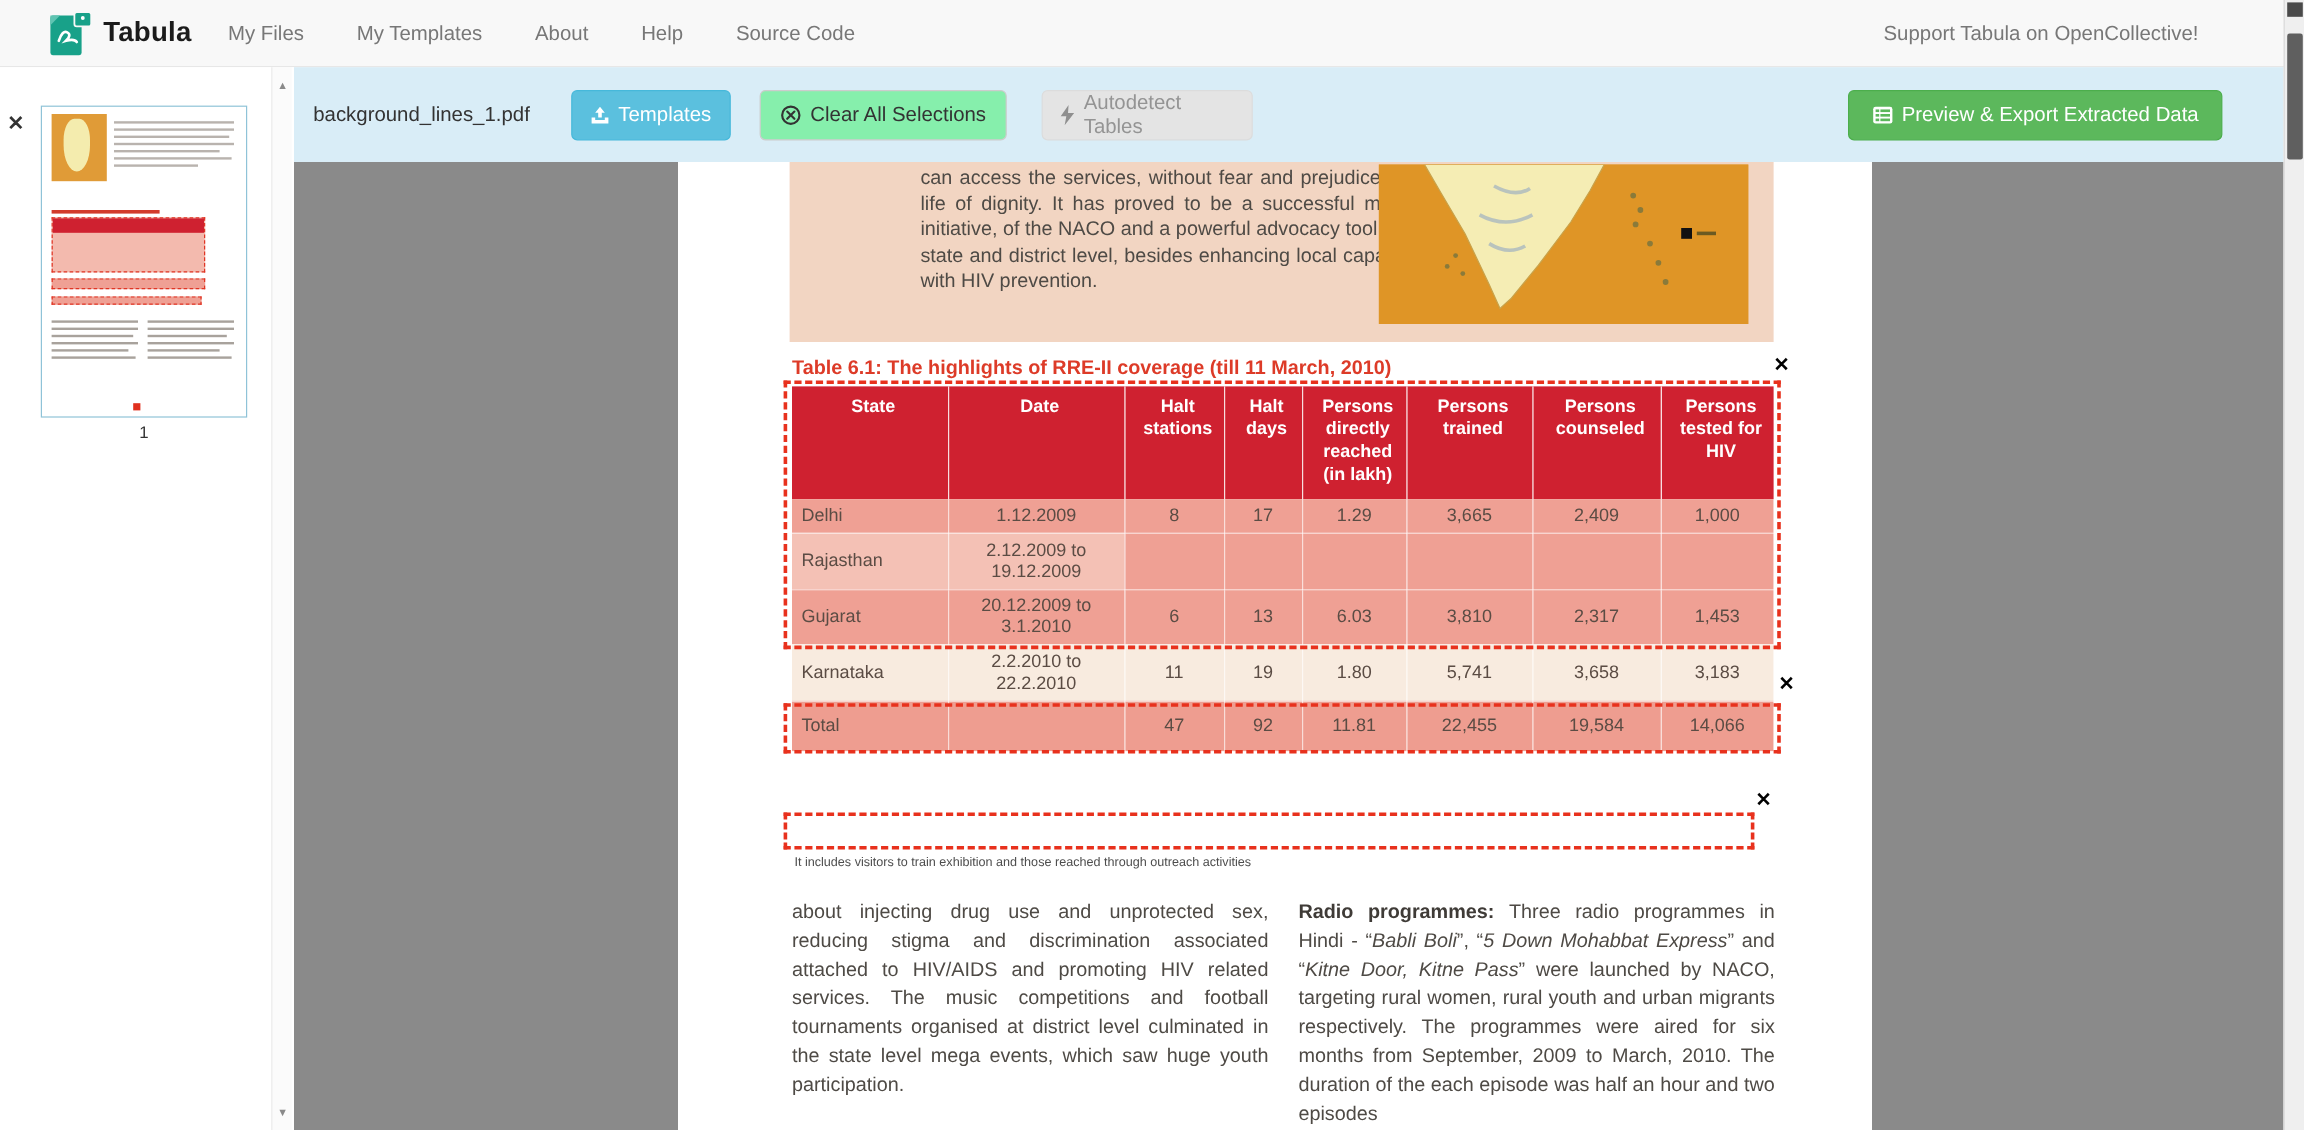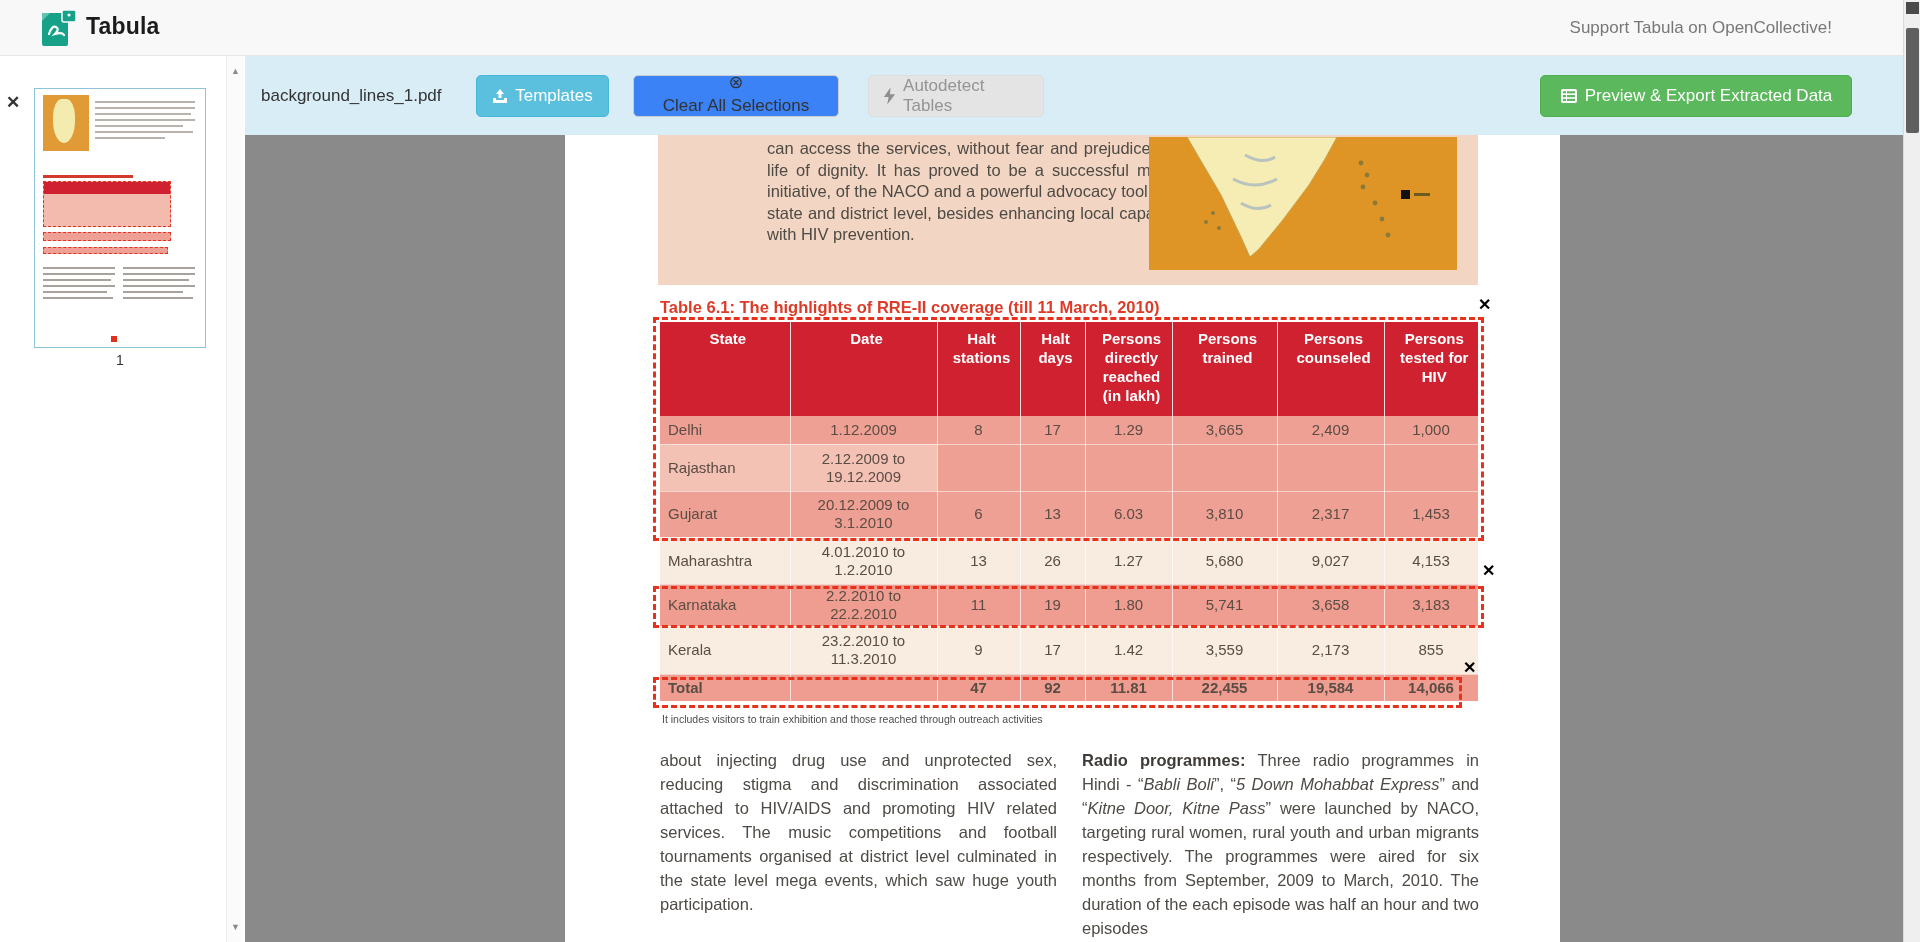--- a/index.html
+++ b/index.html
@@ -26,21 +26,21 @@
     position:absolute; left:245px; top:56px; width:1658px; height:79px;
     background:#d9edf7;
   }
   .filename { position:absolute; left:16px; top:0; height:79px; display:flex; align-items:center; font-size:17px; color:#333; }
   .btn {
     position:absolute; top:19px; height:42px; border-radius:5px; border:1px solid transparent;
     display:flex; align-items:center; justify-content:center; gap:7px;
     font-size:17px; cursor:pointer; padding:0 14px;
   }
   .btn-templates { left:231px; width:133px; background:#5bc0de; border-color:#46b8da; color:#fff; }
-  .btn-clear { left:388px; width:206px; background:#3b82f6; border-color:#cccccc; color:#333;flex-direction:column; }
+  .btn-clear { left:388px; width:206px; background:#86efac; border-color:#cccccc; color:#333; }
   .btn-autodetect { left:623px; width:176px; background:#e4e4e4; border-color:#dcdcdc; color:#949494; cursor:default; }
   .btn-export { left:1295px; width:312px; background:#5cb85c; border-color:#4cae4c; color:#fff; }
 
   
   .sidebar { position:absolute; left:0; top:56px; width:245px; height:886px; background:#ffffff; }
   .file-close { position:absolute; left:6px; top:38px; font-size:17px; font-weight:bold; color:#333; cursor:pointer; line-height:1; }
   .thumb {
     position:absolute; left:34px; top:32px; width:172px; height:260px;
     background:#fff; border:1px solid #8fc3d8; cursor:pointer; overflow:hidden;
   }
@@ -135,20 +135,27 @@
     <svg class="icon-svg" width="38" height="44" viewBox="0 0 38 44">
       <rect x="2" y="9" width="26" height="33" rx="2" fill="#18a189"></rect>
       <path d="M2 9 L10 9 L2 17 Z" fill="#5fc4b2"></path>
       <path d="M9 30 q3 -9 7 -7 q4 2 -1 7 q7 -2 9 1" fill="none" stroke="#ffffff" stroke-width="2.2" stroke-linecap="round"></path>
       <rect x="22" y="6" width="14" height="12" rx="2" fill="#18a189" stroke="#f8f8f8" stroke-width="1.5"></rect>
       <path d="M25 6 v-2 a4 4 0 0 1 8 0 v2" fill="none" stroke="#f8f8f8" stroke-width="2"></path>
       <circle cx="29" cy="11" r="1.6" fill="#ffffff"></circle>
     </svg>
     <span class="brand-text">Tabula</span>
   </div>
+  <div class="nav-menu">
+      <a class="nav-link" href="#">My Files</a>
+      <a class="nav-link" href="#">My Templates</a>
+      <a class="nav-link" href="#">About</a>
+      <a class="nav-link" href="#">Help</a>
+      <a class="nav-link" href="#">Source Code</a>
+    </div>
   <div class="nav-right">
     <a href="#">Support Tabula on OpenCollective!</a>
   </div>
 </div>
 
 <div class="toolbar">
   <div class="filename">background_lines_1.pdf</div>
 
   <div class="btn btn-templates">
     <svg class="icon-svg" width="16" height="16" viewBox="0 0 16 16">
@@ -303,50 +310,30 @@
             <td class="c0">Gujarat</td>
             <td class="c1">20.12.2009 to 3.1.2010</td>
             <td class="c2">6</td>
             <td class="c3">13</td>
             <td class="c4">6.03</td>
             <td class="c5">3,810</td>
             <td class="c6">2,317</td>
             <td class="c7">1,453</td>
           </tr>
           <tr>
-            <td class="c0">Maharashtra</td>
-            <td class="c1">4.01.2010 to 1.2.2010</td>
-            <td class="c2">13</td>
-            <td class="c3">26</td>
-            <td class="c4">1.27</td>
-            <td class="c5">5,680</td>
-            <td class="c6">9,027</td>
-            <td class="c7">4,153</td>
-          </tr>
-          <tr>
             <td class="c0">Karnataka</td>
             <td class="c1">2.2.2010 to 22.2.2010</td>
             <td class="c2">11</td>
             <td class="c3">19</td>
             <td class="c4">1.80</td>
             <td class="c5">5,741</td>
             <td class="c6">3,658</td>
             <td class="c7">3,183</td>
           </tr>
           <tr>
-            <td class="c0">Kerala</td>
-            <td class="c1">23.2.2010 to 11.3.2010</td>
-            <td class="c2">9</td>
-            <td class="c3">17</td>
-            <td class="c4">1.42</td>
-            <td class="c5">3,559</td>
-            <td class="c6">2,173</td>
-            <td class="c7">855</td>
-          </tr>
-          <tr>
             <td class="c0">Total</td>
             <td class="c1"></td>
             <td class="c2">47</td>
             <td class="c3">92</td>
             <td class="c4">11.81</td>
             <td class="c5">22,455</td>
             <td class="c6">19,584</td>
             <td class="c7">14,066</td>
           </tr>
         </tbody>

